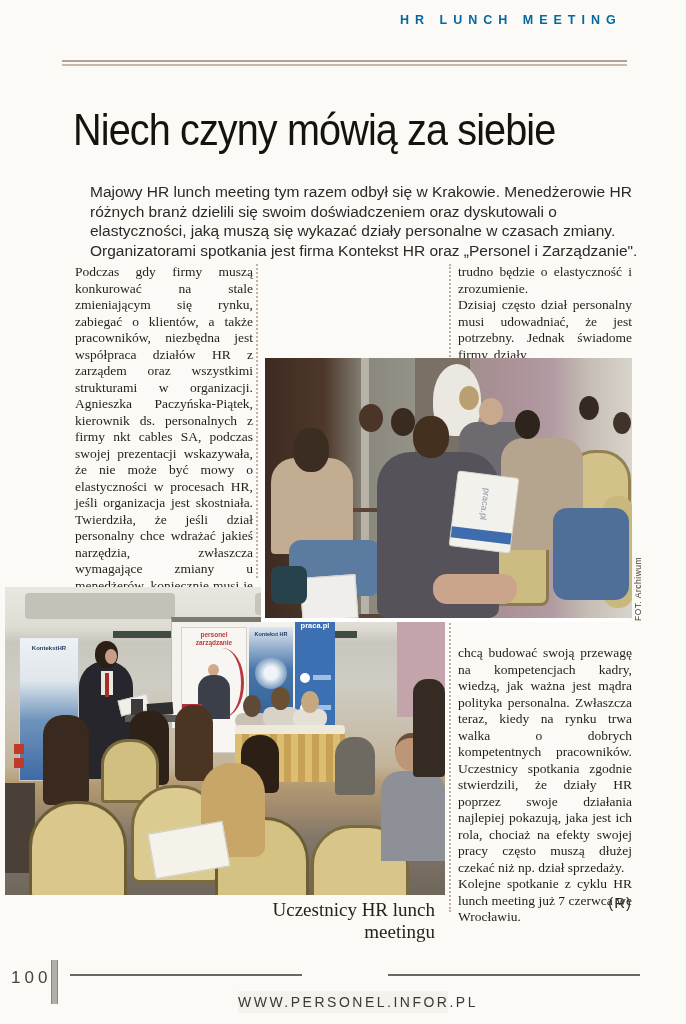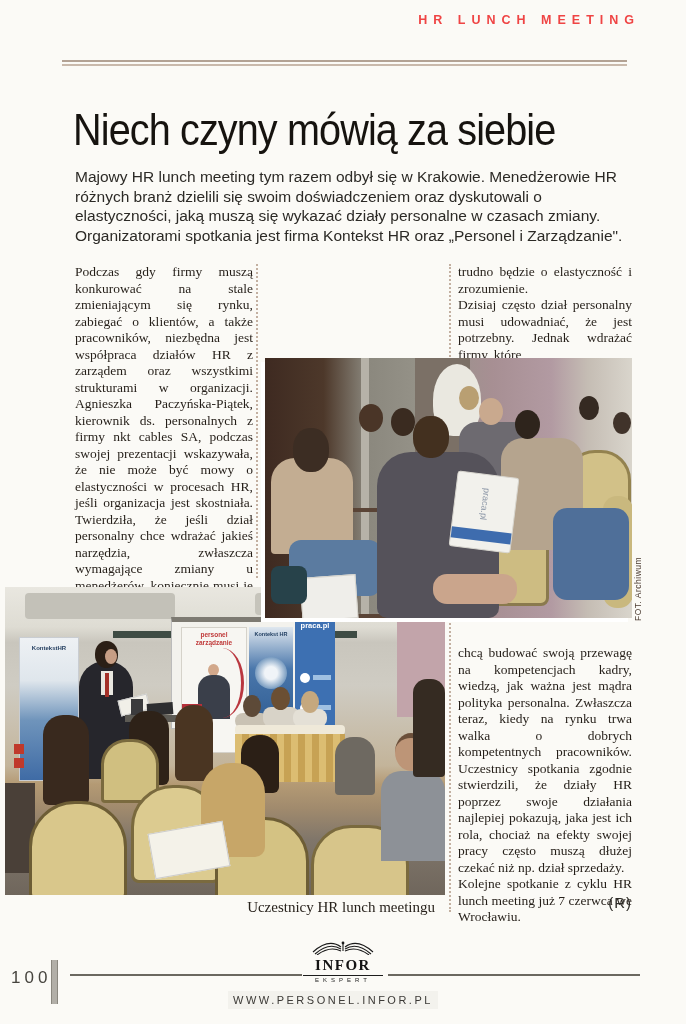--- a/index.html
+++ b/index.html
@@ -5,66 +5,66 @@
   html,body{margin:0;padding:0;background:#e8e8e6;}
   .page{position:relative;width:686px;height:1024px;background:#fbfaf6;overflow:hidden;
         font-family:"Liberation Sans",sans-serif;}
   .abs{position:absolute;}
   
   .section-bar{left:75px;top:5px;width:277px;height:52px;
      background:linear-gradient(135deg,#8e4c2c 0%,#9d5c38 45%,#a5683f 100%);
      border-left:5px solid #6e2d1d;border-top:2px solid #6e2d1d;
      display:flex;align-items:center;justify-content:center;}
   .section-bar span{color:#f4ded2;font-size:13px;letter-spacing:7px;font-weight:bold;padding-left:7px;}
-  .topic{left:400px;top:13px;width:240px;text-align:right;color:#ef4444;
+  .topic{left:400px;top:13px;width:240px;text-align:left;color:#0369a1;
      font-size:12.5px;letter-spacing:6px;font-weight:bold;}
   .rule{height:6px;border-top:2px solid #b3a294;border-bottom:2px solid #c9b9ab;box-sizing:border-box;}
   
   .headline{left:73px;top:104px;width:640px;font-size:45px;letter-spacing:-1px;color:#16130f;
      transform:scaleX(.88);transform-origin:left top;white-space:nowrap;font-weight:400;}
   .lead{left:75px;top:167px;width:557px;font-size:15.5px;line-height:19.5px;color:#2c2a26;text-align:left;}
   
   .bodycol{font-family:"Liberation Serif",serif;font-size:13.5px;line-height:16.5px;color:#241e18;
      text-align:justify;white-space:pre-line;}
   .divider{border-left:2px dotted #c3b0a1;width:0;}
-  .caption{font-family:"Liberation Serif",serif;font-size:15px;color:#28221c;}
+  .caption{font-family:"Liberation Serif",serif;font-size:19px;color:#28221c;}
   .sig{font-size:15px;letter-spacing:1px;color:#2c2a26;}
   .credit{left:633px;top:541px;height:80px;writing-mode:vertical-rl;transform:rotate(180deg);
      font-size:8.5px;color:#4a3a30;letter-spacing:.5px;}
   
   .photo{overflow:hidden;}
   .ph{position:absolute;}
   
   .pagenum{left:11px;top:968px;font-size:17px;letter-spacing:4px;color:#46443e;}
   .vbar{left:51px;top:960px;width:5px;height:44px;background:#b2afa8;border-left:1px solid #8a877f;border-right:1px solid #8a877f;}
   .hline{top:974px;height:2px;background:#6b6860;}
   .logo{left:303px;top:940px;width:80px;text-align:center;line-height:1;}
   .logo .word{font-family:"Liberation Serif",serif;font-weight:bold;font-size:15px;letter-spacing:1.5px;color:#141414;}
   .logo .sub{font-size:6px;letter-spacing:4px;color:#1c1c1c;margin-top:2px;border-top:1px solid #1c1c1c;padding-top:1px;}
-  .site{left:228px;top:991px;width:210px;text-align:center;font-size:11px;letter-spacing:2.5px;
+  .site{left:238px;top:991px;width:210px;text-align:center;font-size:14px;letter-spacing:2.5px;
      color:#3c3a36;background:#f3f2ed;padding:3px 0;}
 </style>
 </head>
 <body>
 
 <div class="page">
 
   <div class="abs topic">HR LUNCH MEETING</div>
   <div class="abs rule" style="left:62px;top:60px;width:290px;"></div>
   <div class="abs rule" style="left:350px;top:60px;width:277px;"></div>
 
   <h1 class="abs headline" style="margin:0;">Niech czyny mówią za siebie</h1>
-  <p class="abs lead" style="margin:0;">Majowy HR lunch meeting tym razem odbył się w Krakowie. Menedżerowie HR różnych branż dzielili się swoim doświadczeniem oraz dyskutowali o elastyczności, jaką muszą się wykazać działy personalne w czasach zmiany. Organizatorami spotkania jest firma Kontekst HR oraz „Personel i Zarządzanie".</p>
+  <p class="abs lead" style="margin:15px;">Majowy HR lunch meeting tym razem odbył się w Krakowie. Menedżerowie HR różnych branż dzielili się swoim doświadczeniem oraz dyskutowali o elastyczności, jaką muszą się wykazać działy personalne w czasach zmiany. Organizatorami spotkania jest firma Kontekst HR oraz „Personel i Zarządzanie".</p>
 
   <div class="abs divider" style="left:256px;top:264px;height:314px;"></div>
   <div class="abs divider" style="left:449px;top:264px;height:648px;z-index:1;"></div>
 
   <div class="abs bodycol" style="left:75px;top:264px;width:178px;">Podczas gdy firmy muszą konkurować na stale zmieniającym się rynku, zabiegać o klientów, a także pracowników, niezbędna jest współpraca działów HR z zarządem oraz wszystkimi strukturami w organizacji. Agnieszka Paczyńska-Piątek, kierownik ds. personalnych z firmy nkt cables SA, podczas swojej prezentacji wskazywała, że nie może być mowy o elastyczności w procesach HR, jeśli organizacja jest skostniała. Twierdziła, że jeśli dział personalny chce wdrażać jakieś narzędzia, zwłaszcza wymagające zmiany u menedżerów, koniecznie musi je przedyskutować</div>
   <div class="abs bodycol" style="left:458px;top:264px;width:174px;">trudno będzie o elastyczność i zrozumienie.
-Dzisiaj często dział personalny musi udowadniać, że jest potrzebny. Jednak wdrażać firmy, które</div>
+Dzisiaj często dział personalny musi udowadniać, że jest potrzebny. Jednak świadome firmy, działy</div>
   <div class="abs bodycol" style="left:458px;top:645px;width:174px;">chcą budować swoją przewagę na kompetencjach kadry, wiedzą, jak ważna jest mądra polityka personalna. Zwłaszcza teraz, kiedy na rynku trwa walka o dobrych kompetentnych pracowników. Uczestnicy spotkania zgodnie stwierdzili, że działy HR poprzez swoje działania najlepiej pokazują, jaka jest ich rola, chociaż na efekty swojej pracy często muszą dłużej czekać niż np. dział sprzedaży.
 Kolejne spotkanie z cyklu HR lunch meeting już 7 czerwca we Wrocławiu.</div>
   <div class="abs sig" style="left:560px;top:894px;width:72px;text-align:right;">(R)</div>
 
   <div class="abs photo" style="left:265px;top:358px;width:367px;height:260px;z-index:3;box-shadow:-4px 4px 0 0 #ffffff;
        background:linear-gradient(90deg,#3e2a21 0%,#4d382a 16%,#8b887e 28%,#97948a 45%,#a78f93 62%,#b29aa2 78%,#c5bdb4 88%,#d9d5cc 100%);">
     <div class="ph" style="left:96px;top:0;width:8px;height:260px;background:#b6b2a8;"></div>
     <div class="ph" style="left:150px;top:0;width:55px;height:170px;background:#7b7066;"></div>
     <div class="ph" style="left:168px;top:6px;width:48px;height:72px;background:#eae8e0;border-radius:50% 50% 42% 42%;"></div>
     <div class="ph" style="left:208px;top:112px;width:70px;height:130px;background:#cdbc82;border:3px solid #8a7a4e;border-radius:36px 36px 8px 8px;"></div>
@@ -169,31 +169,15 @@
     <div class="ph" style="left:390px;top:146px;width:32px;height:38px;background:#bd9577;border-radius:50%;border-top:5px solid #6b4f3a;box-sizing:border-box;"></div>
     <div class="ph" style="left:408px;top:92px;width:32px;height:98px;background:#352b22;border-radius:14px 14px 4px 4px;"></div>
   </div>
 
   <div class="abs caption" style="left:235px;top:899px;width:200px;text-align:right;">Uczestnicy HR lunch meetingu</div>
 
   <div class="abs pagenum">100</div>
   <div class="abs vbar"></div>
   <div class="abs hline" style="left:70px;width:232px;"></div>
   <div class="abs hline" style="left:388px;width:252px;"></div>
-  <div class="abs logo">
-    <svg width="64" height="15" viewBox="0 0 64 15">
-      <g fill="none" stroke="#1a1a1a" stroke-width="1.1">
-        <path d="M2,12 C12,3 22,1 30,7"></path>
-        <path d="M4,14 C13,6 22,4 30,9"></path>
-        <path d="M6,15 C14,9 22,7 30,11"></path>
-        <path d="M62,12 C52,3 42,1 34,7"></path>
-        <path d="M60,14 C51,6 42,4 34,9"></path>
-        <path d="M58,15 C50,9 42,7 34,11"></path>
-        <circle cx="32" cy="3" r="1.4" fill="#1a1a1a" stroke="none"></circle>
-        <path d="M32,4 L32,11"></path>
-      </g>
-    </svg>
-    <div class="word">INFOR</div>
-    <div class="sub">EKSPERT</div>
-  </div>
   <div class="abs site">WWW.PERSONEL.INFOR.PL</div>
 
 </div>
 
 </body></html>

